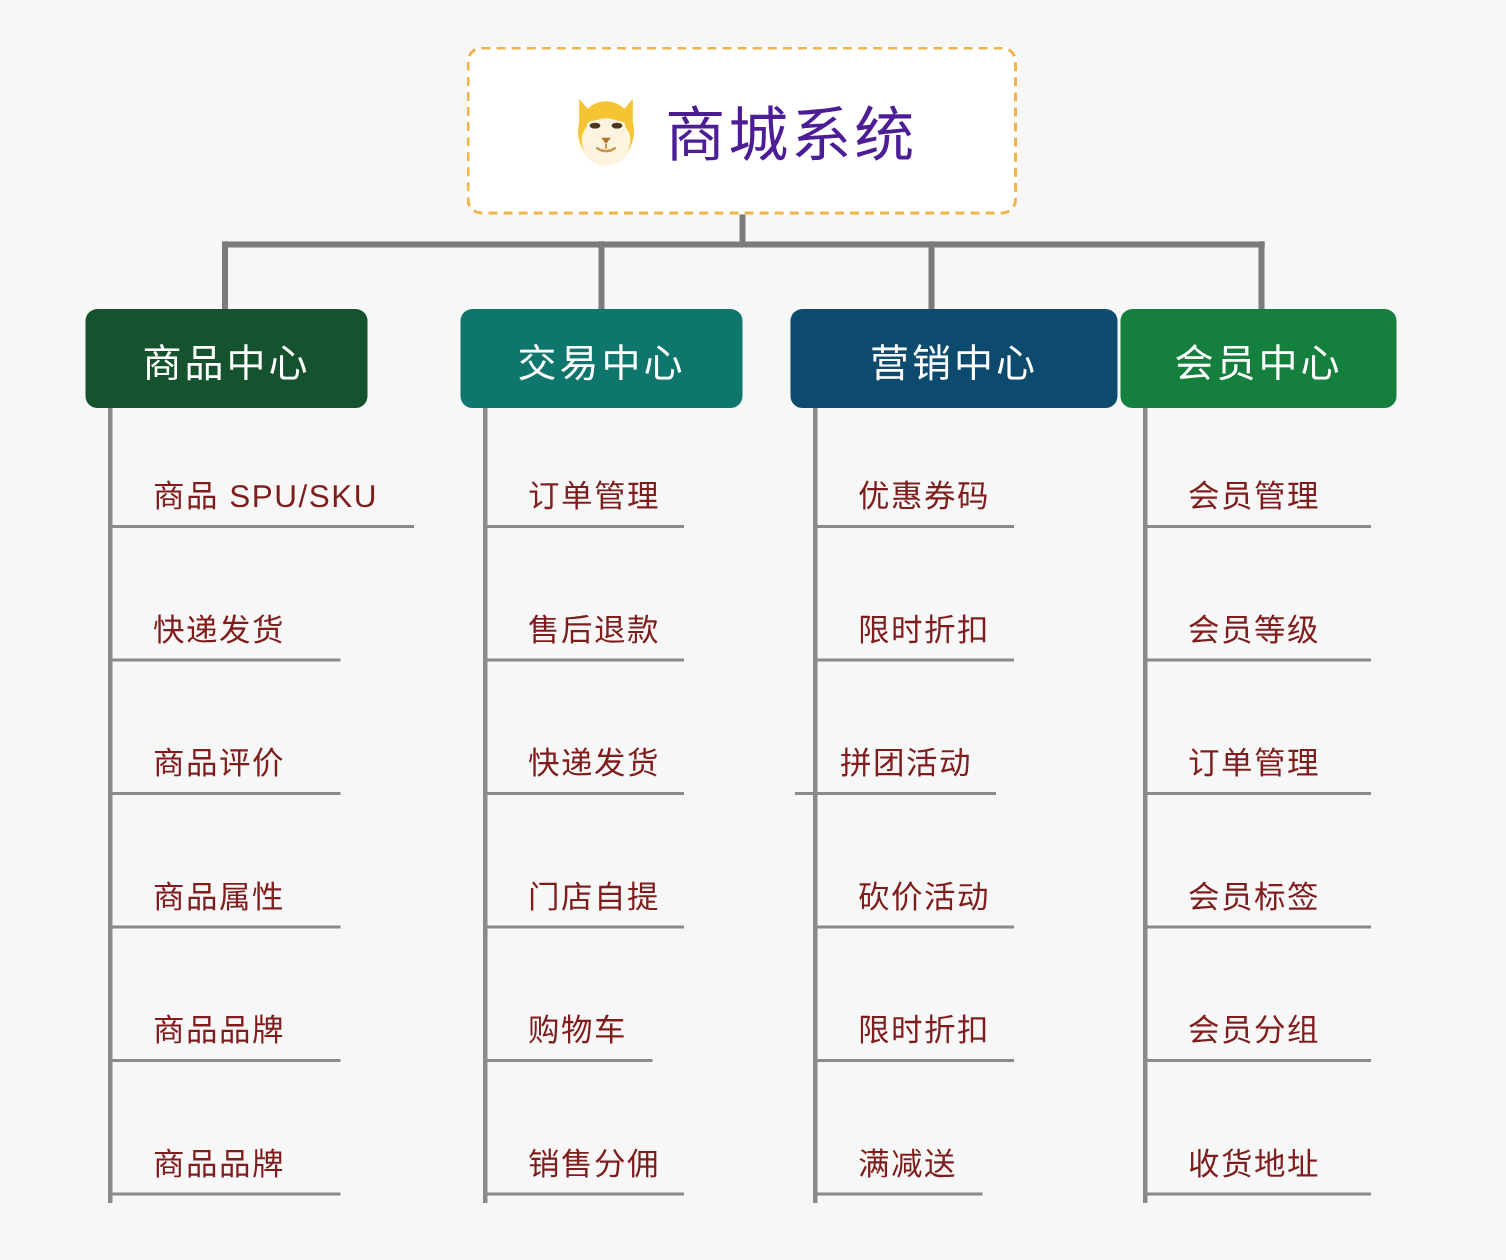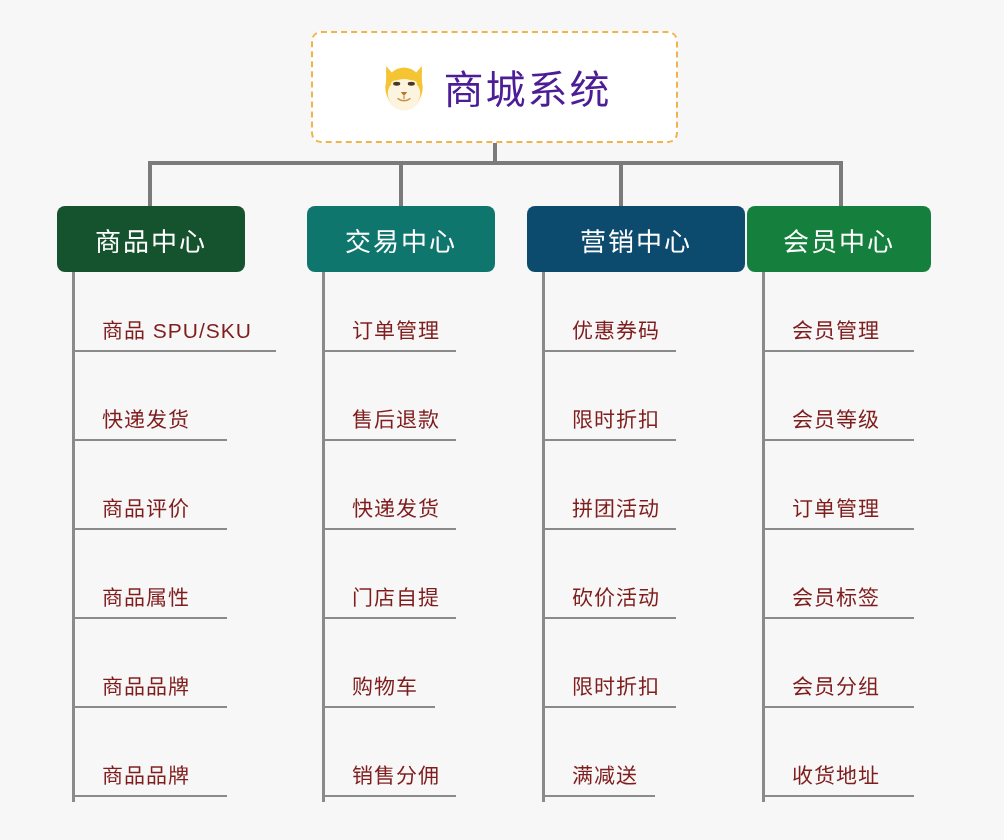--- a/index.html
+++ b/index.html
@@ -219,21 +219,21 @@
   <div class="spine" style="left:542px;height:530px"></div>
 
   <div class="leaf" style="left:542px;top:306px;width:134px">
     <span class="leaf-label">优惠券码</span>
     <span class="leaf-rule" style="width:134px"></span>
   </div>
   <div class="leaf" style="left:542px;top:395px;width:134px">
     <span class="leaf-label">限时折扣</span>
     <span class="leaf-rule" style="width:134px"></span>
   </div>
-  <div class="leaf" style="left:542px;top:484px;width:134px">
+  <div class="leaf" style="left:530px;top:484px;width:134px">
     <span class="leaf-label">拼团活动</span>
     <span class="leaf-rule" style="width:134px"></span>
   </div>
   <div class="leaf" style="left:542px;top:573px;width:134px">
     <span class="leaf-label">砍价活动</span>
     <span class="leaf-rule" style="width:134px"></span>
   </div>
   <div class="leaf" style="left:542px;top:662px;width:134px">
     <span class="leaf-label">限时折扣</span>
     <span class="leaf-rule" style="width:134px"></span>

